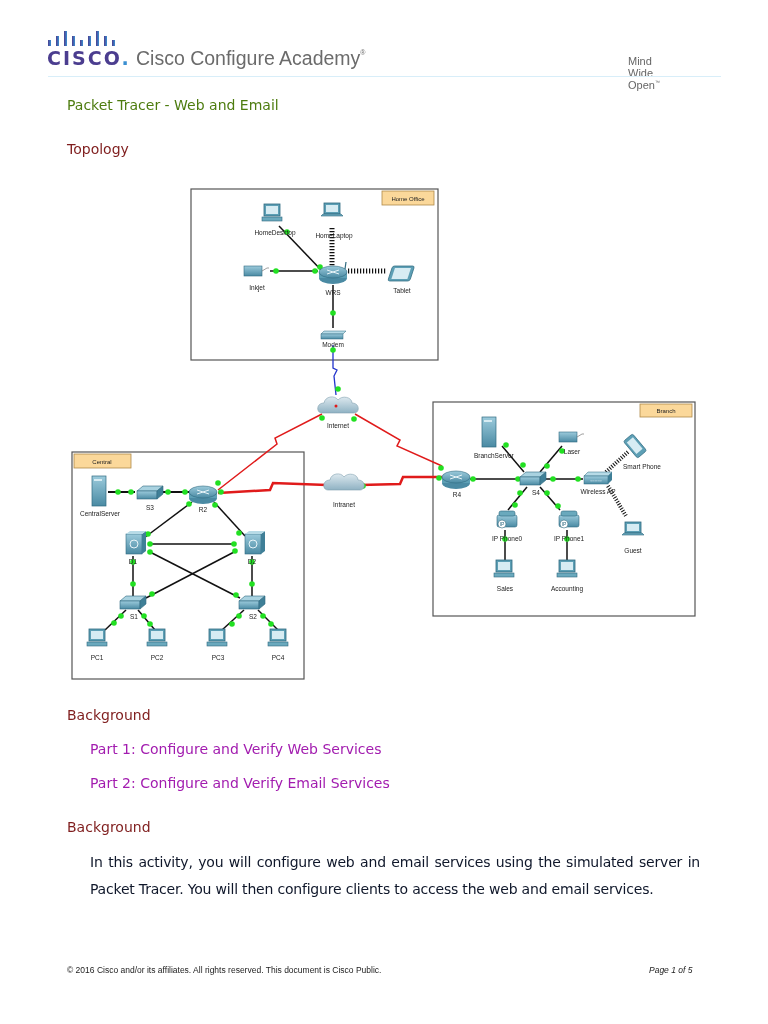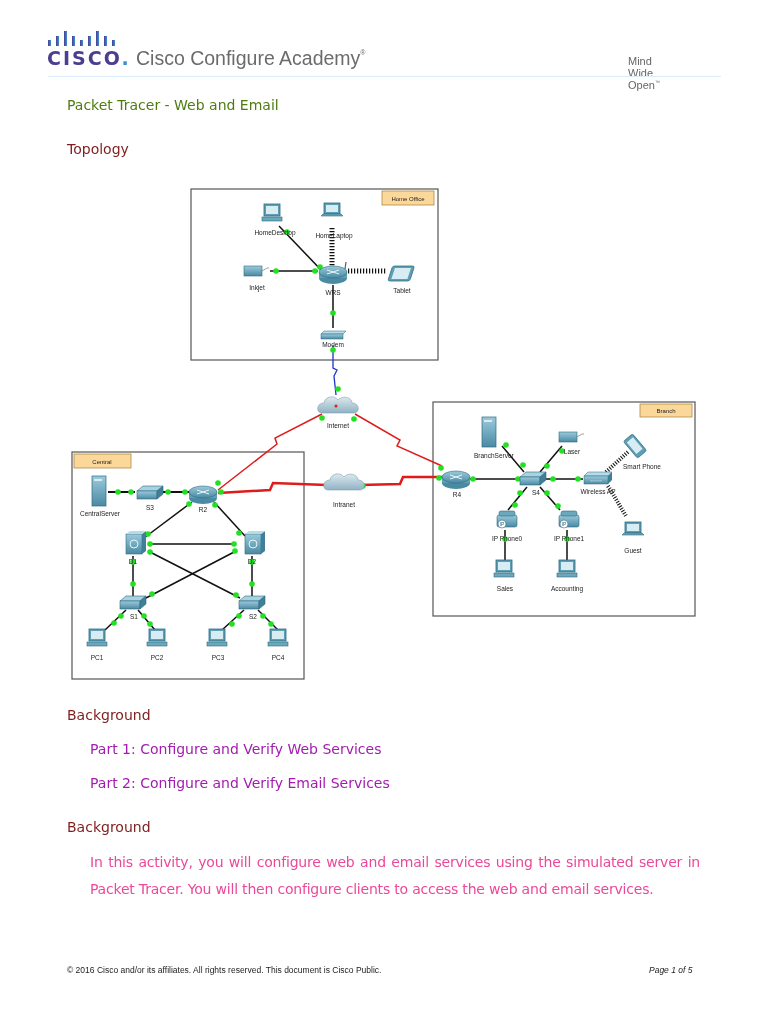--- a/index.html
+++ b/index.html
@@ -9,21 +9,21 @@
   .logo-word { position:absolute; left:47px; top:47px; font-family:"DejaVu Sans", sans-serif; font-weight:bold; font-size:19px; letter-spacing:2px; color:#4b3d8f; }
   .logo-word .dot { color:#3a8fd1; }
   .academy { position:absolute; left:136px; top:47px; font-family:"Liberation Sans", sans-serif; font-size:19.5px; color:#6b6b6b; }
   .academy sup { font-size:7px; vertical-align:top; position:relative; top:2px; }
   .tagline { position:absolute; left:628px; top:55px; font-family:"Liberation Sans", sans-serif; font-size:11px; color:#666; }
   .tagline sup { font-size:5px; }
   .rule { position:absolute; left:48px; top:76px; width:673px; height:1px; background:#d8eef9; }
   .doc-title { position:absolute; left:67px; top:97px; font-size:14px; color:#4d7c0f; }
   .h2 { position:absolute; left:67px; font-size:14px; color:#7f1d1d; }
   .obj { position:absolute; left:90px; font-size:14px; color:#a21caf; }
-  .para { position:absolute; left:90px; top:849px; width:610px; font-size:14px; line-height:27px; color:#ec4899; text-align:justify; font-family:"DejaVu Sans", sans-serif; }
+  .para { position:absolute; left:90px; top:849px; width:610px; font-size:14px; line-height:27px; color:#0f172a; text-align:justify; font-family:"DejaVu Sans", sans-serif; }
   .para span { letter-spacing:-0.2px; }
   .footer-left { position:absolute; left:67px; top:965px; font-family:"Liberation Sans", sans-serif; font-size:8.5px; color:#222; }
   .footer-right { position:absolute; left:649px; top:965px; font-family:"Liberation Sans", sans-serif; font-size:8.5px; color:#222;font-style:italic; }
   svg text { font-family:"Liberation Sans", sans-serif; }
   #topology { position:absolute; left:0; top:0; }
 </style>
 </head>
 <body>
 
 <div class="header">

